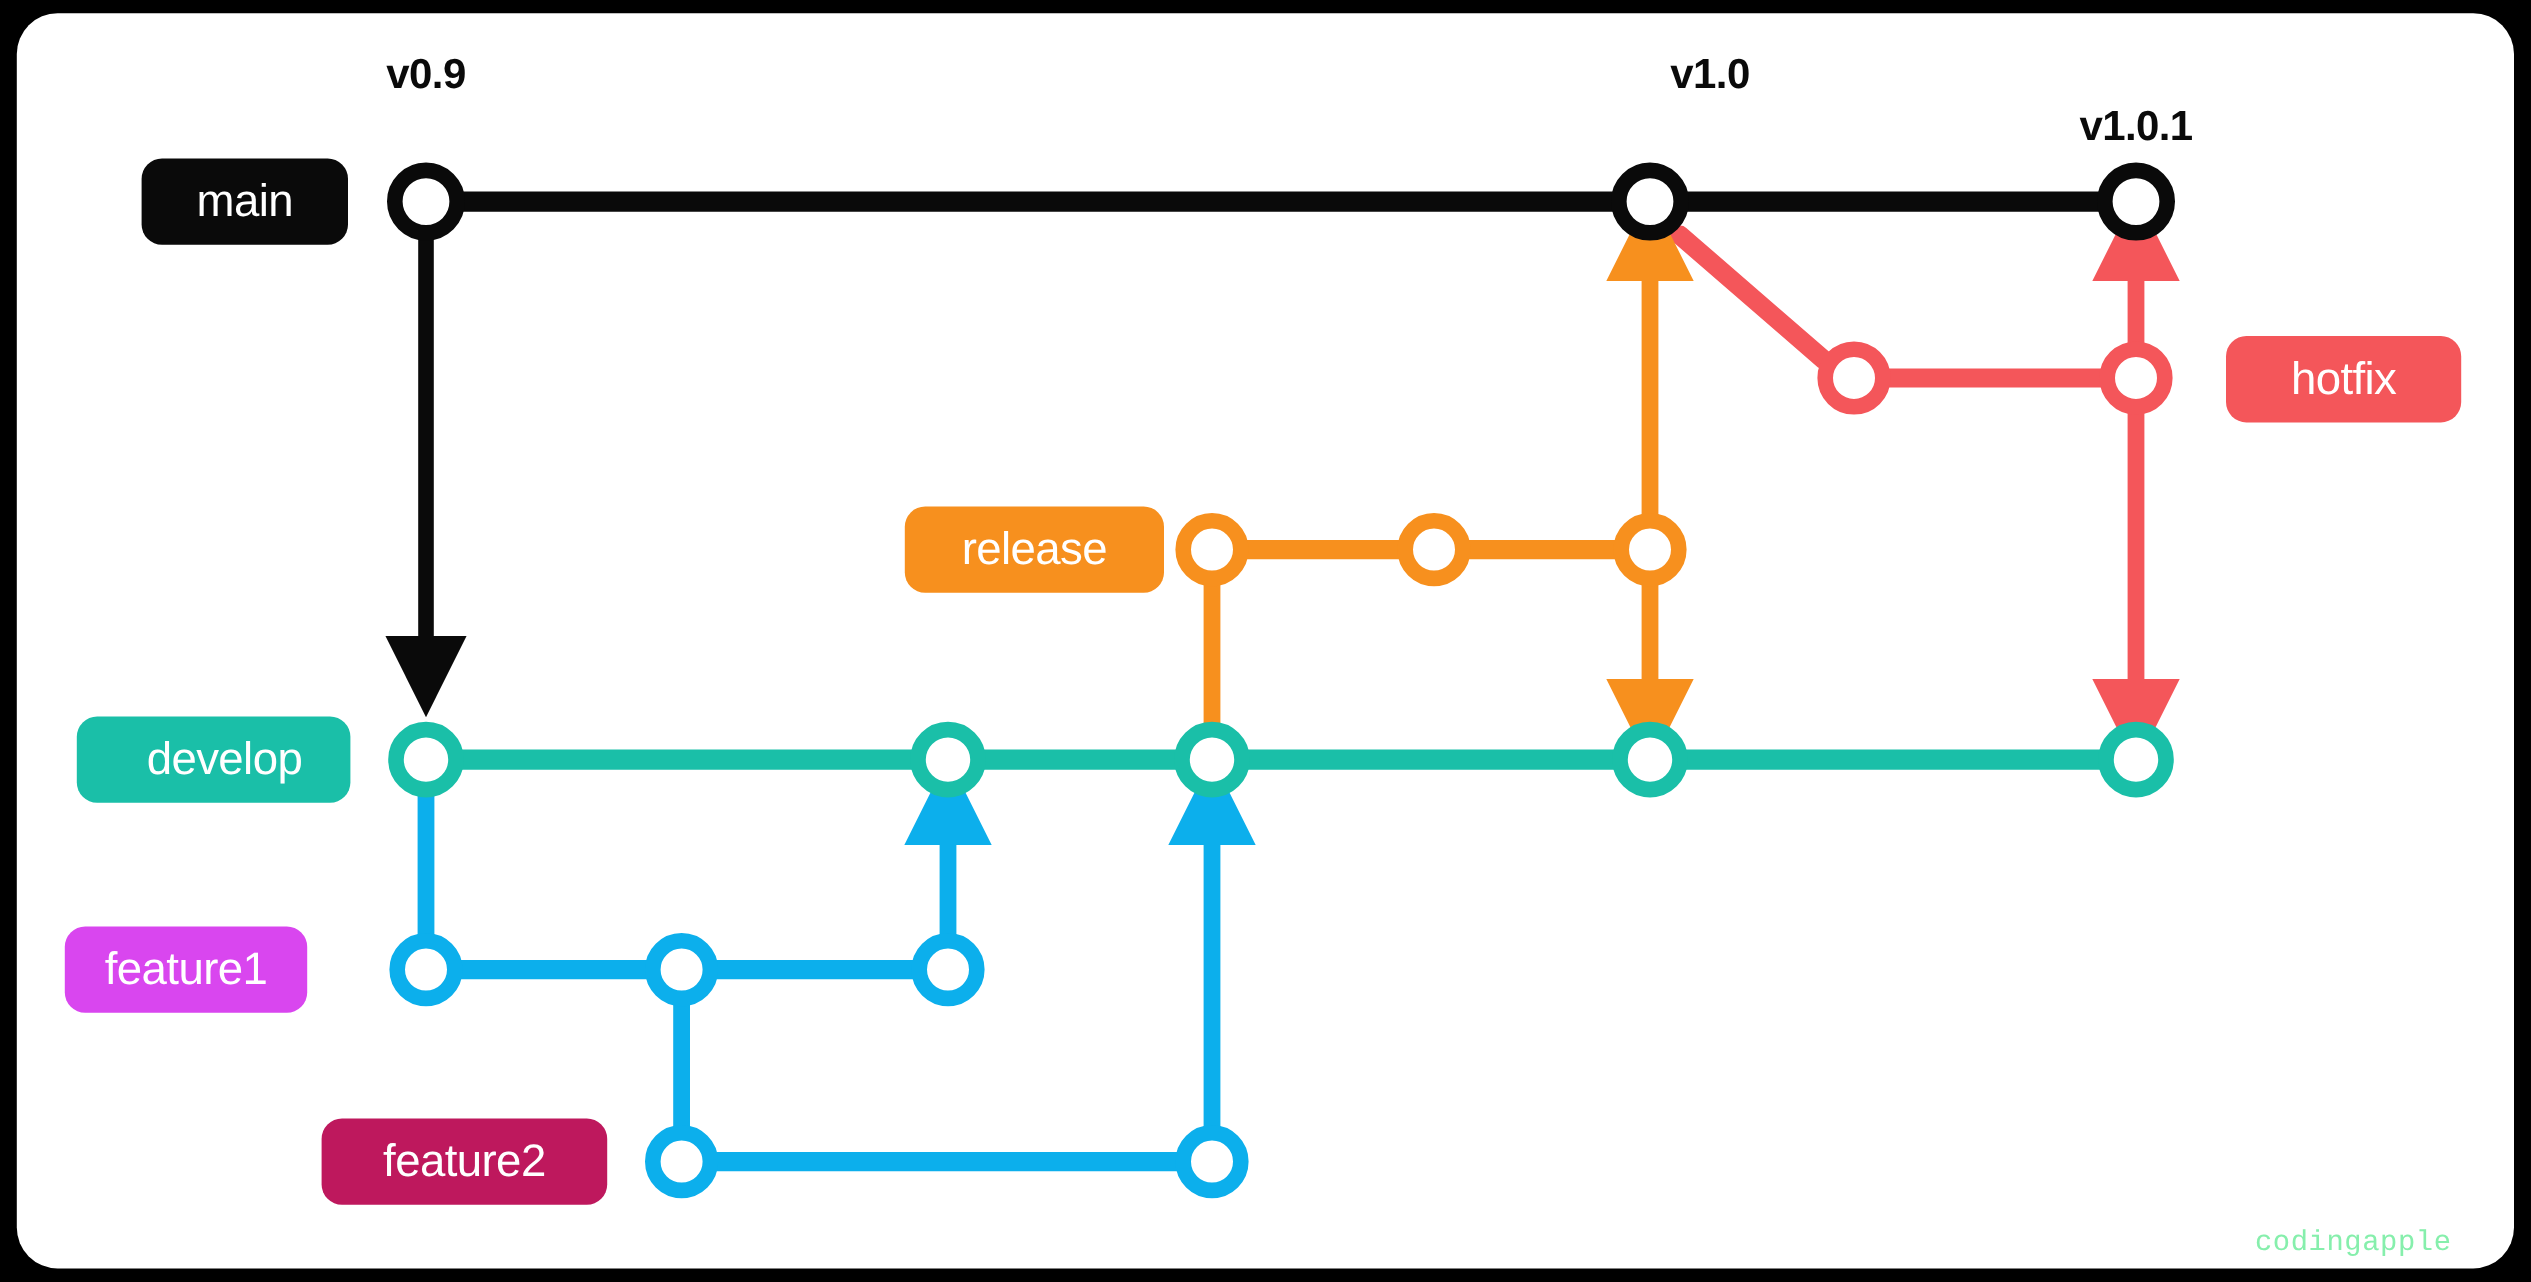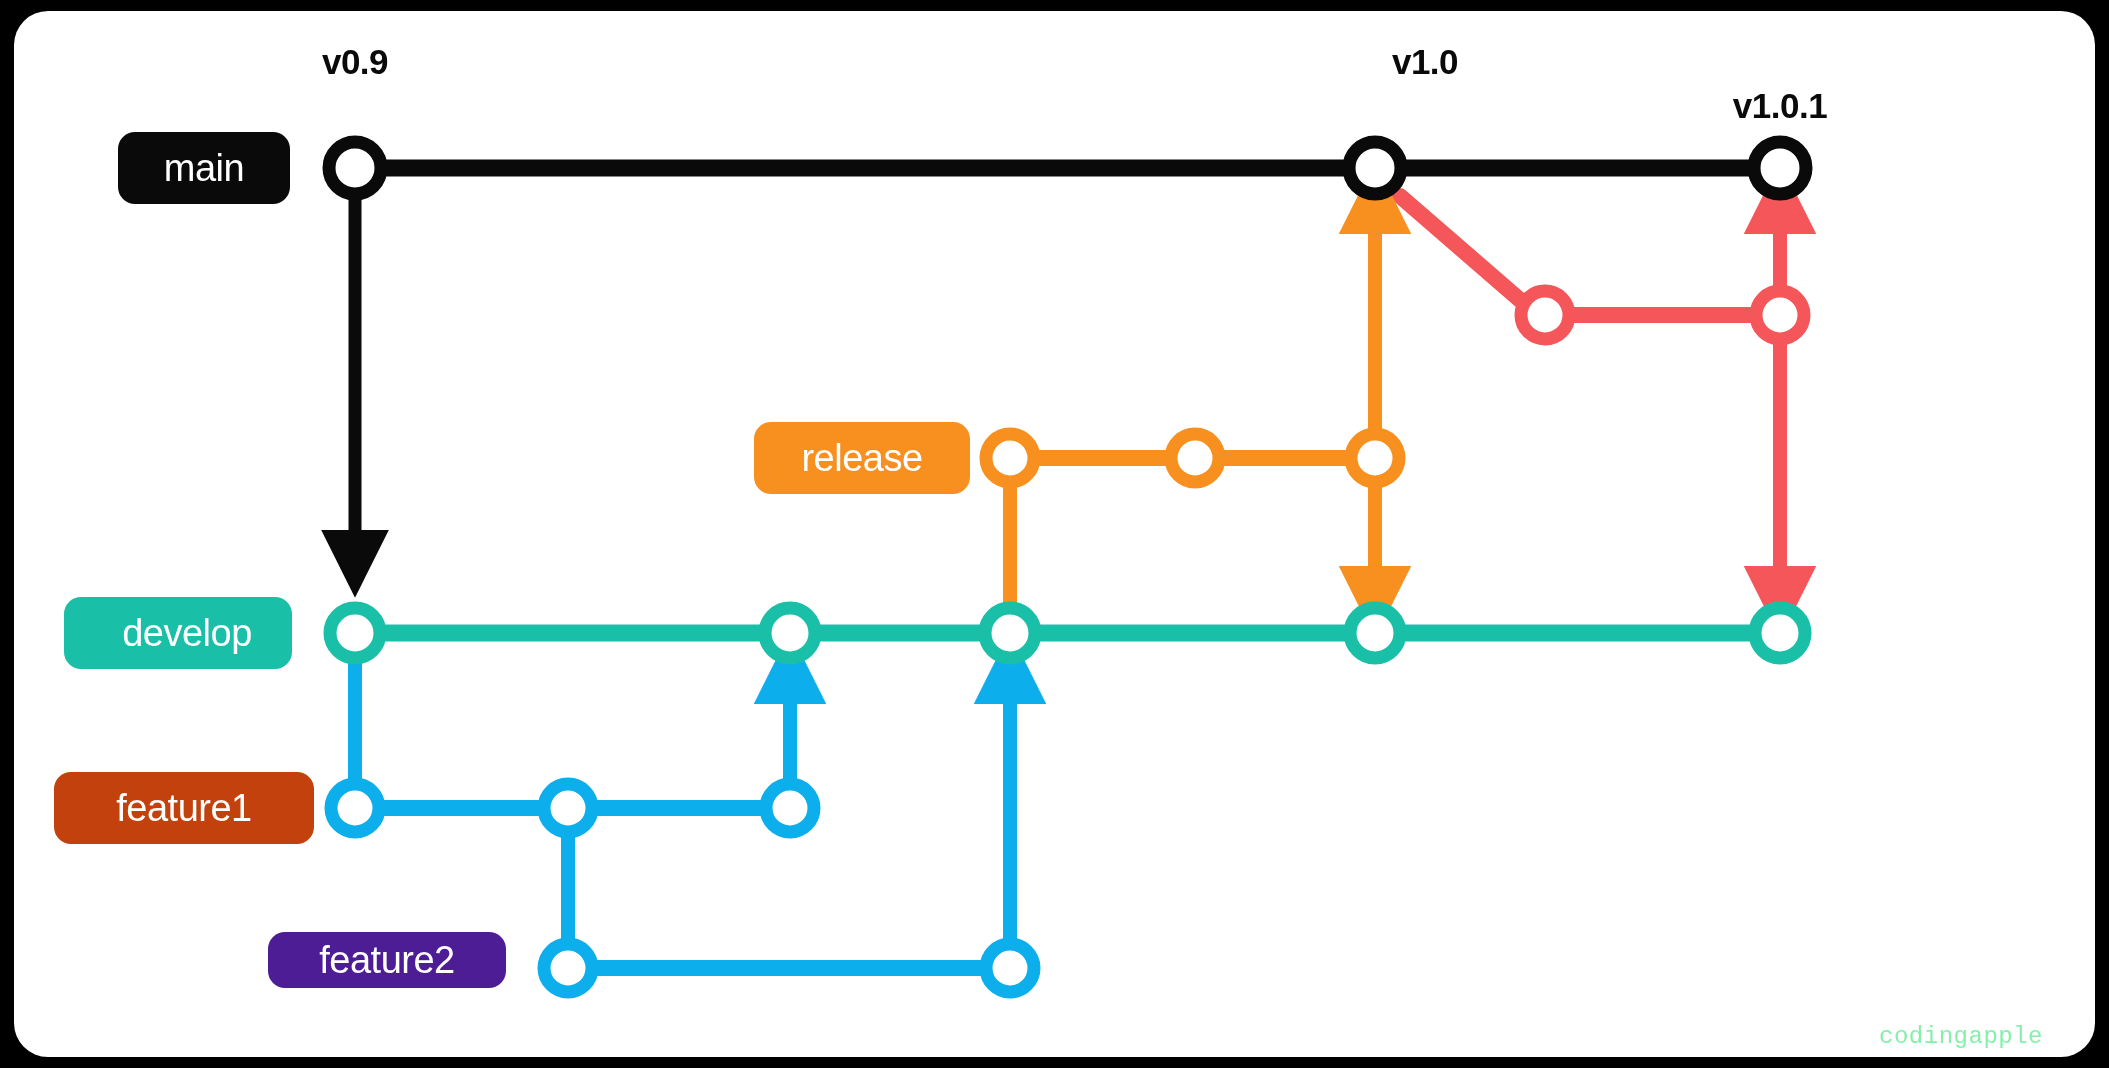--- a/index.html
+++ b/index.html
@@ -209,34 +209,37 @@
     </g>
     <g>
       <circle cx="1010" cy="968" r="24" fill="#ffffff" stroke="#0CAFEC" stroke-width="13"></circle>
     </g>
   </svg>
 
   <div class="branch-label" style="left:118px; top:132px; width:172px; height:72px; background:#0a0a0a; border-radius:17px; font-size:38px;">
     <span>main</span>
   </div>
 
+  <div class="branch-label" style="left:1855px; top:280px; width:196px; height:72px; background:#F4565A; border-radius:17px; font-size:38px;">
+    <span>hotfix</span>
+  </div>
 
   <div class="branch-label" style="left:706px; top:422px; width:216px; height:72px; background:#F7901E; border-radius:17px; font-size:38px;margin-left:48px;">
     <span>release</span>
   </div>
 
   <div class="branch-label" style="left:64px; top:597px; width:228px; height:72px; background:#1ABFA8; border-radius:17px; font-size:38px;padding-left:18px;">
     <span>develop</span>
   </div>
 
-  <div class="branch-label" style="left:54px; top:772px; width:260px; height:72px; background:#c2410c; border-radius:17px; font-size:38px;">
+  <div class="branch-label" style="left:54px; top:772px; width:202px; height:72px; background:#d946ef; border-radius:17px; font-size:38px;">
     <span>feature1</span>
   </div>
 
-  <div class="branch-label" style="left:268px; top:932px; width:238px; height:56px; background:#4c1d95; border-radius:17px; font-size:38px;">
+  <div class="branch-label" style="left:268px; top:932px; width:238px; height:72px; background:#be185d; border-radius:17px; font-size:38px;">
     <span>feature2</span>
   </div>
 
   <div class="tag-label" style="left:355px; top:42px;">
     <span>v0.9</span>
   </div>
   <div class="tag-label" style="left:1425px; top:42px;">
     <span>v1.0</span>
   </div>
   <div class="tag-label" style="left:1780px; top:42px;margin-top:44px;">

